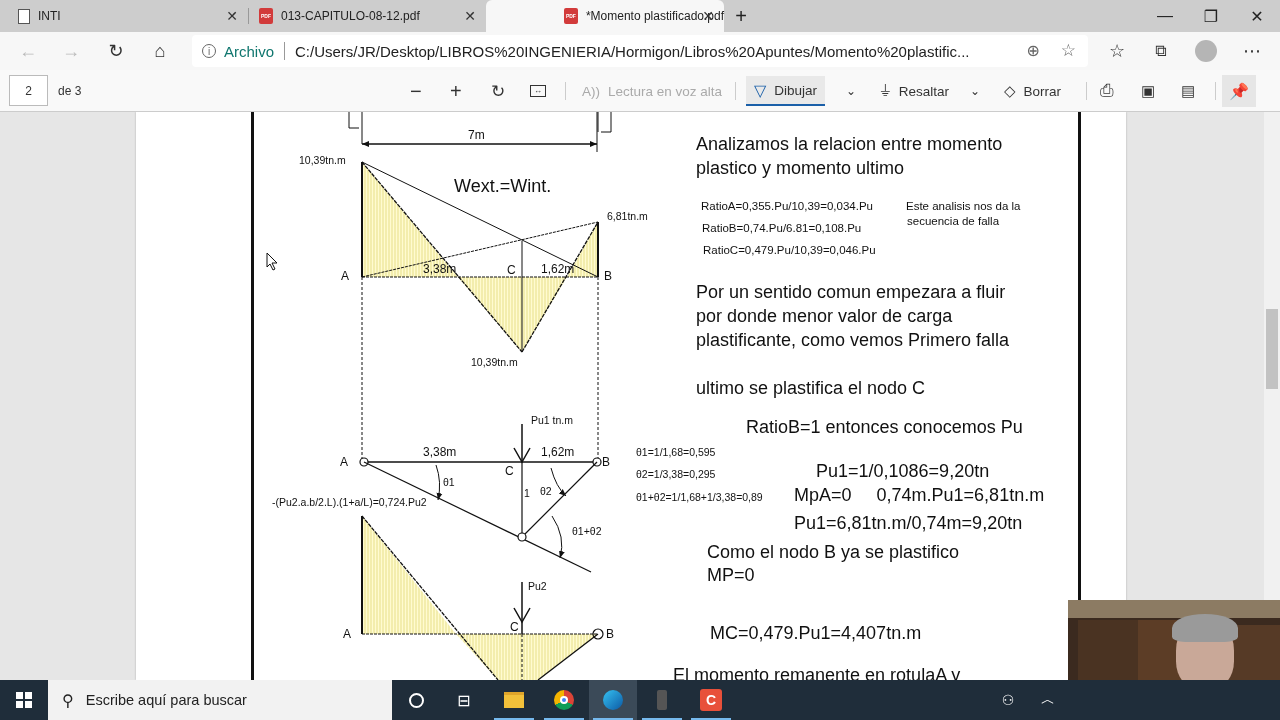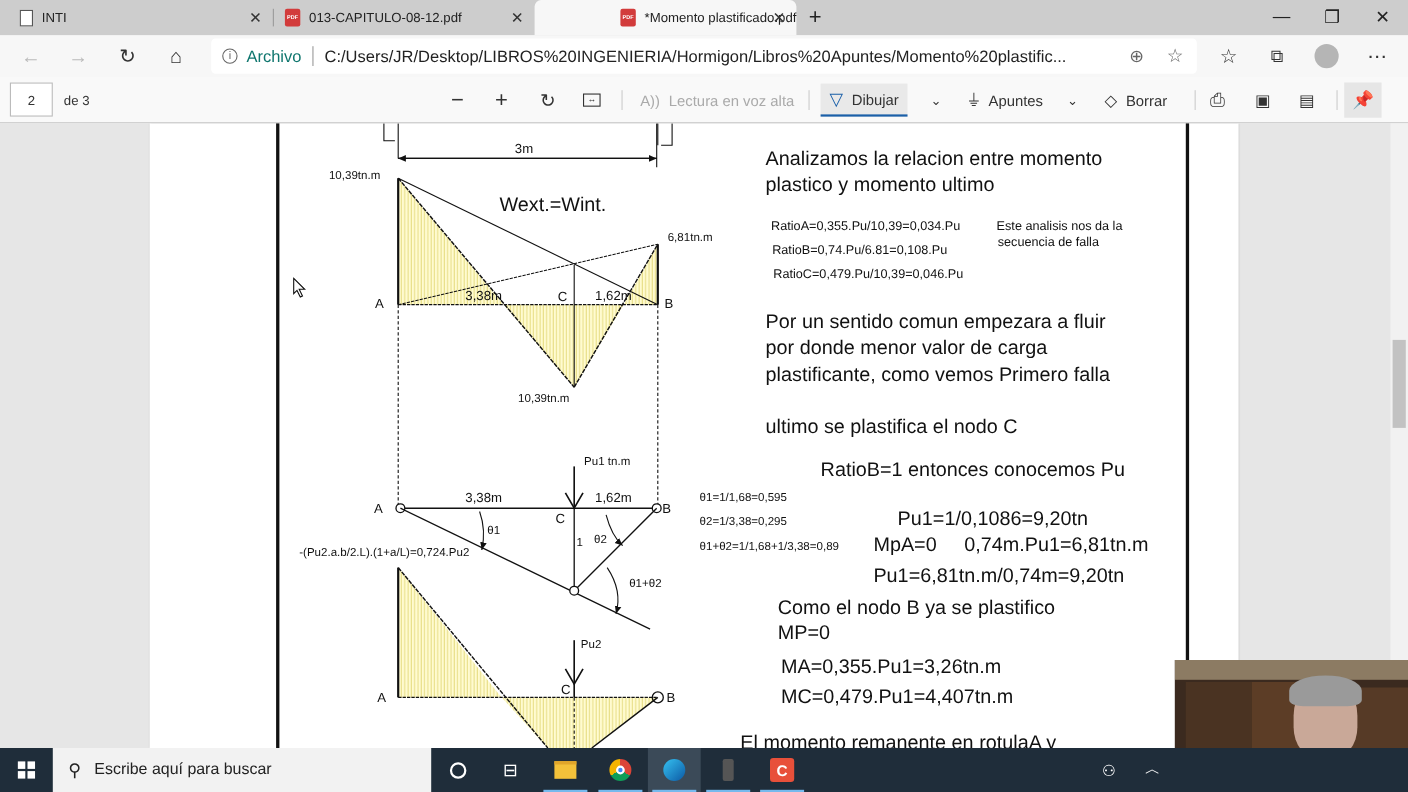--- a/index.html
+++ b/index.html
@@ -123,21 +123,21 @@
     <span>Lectura en voz alta</span>
   </div>
   <div class="tb-sep" style="left:735px;"></div>
   <div class="tb" id="draw-btn" style="left:746px;">
     <span style="color:#1a5fa8;margin-right:8px;font-size:16px;">▽</span>
     <span>Dibujar</span>
   </div>
   <div class="tb" style="left:846px;font-size:12px;">⌄</div>
   <div class="tb" style="left:880px;">
     <span style="margin-right:8px;font-size:15px;">⏚</span>
-    <span>Apuntes</span>
+    <span>Resaltar</span>
   </div>
   <div class="tb" style="left:970px;font-size:12px;">⌄</div>
   <div class="tb" style="left:1004px;">
     <span style="margin-right:8px;font-size:15px;">◇</span>
     <span>Borrar</span>
   </div>
   <div class="tb-sep" style="left:1086px;"></div>
   <div class="tb" style="left:1100px;font-size:17px;">⎙</div>
   <div class="tb" style="left:1141px;font-size:15px;">▣</div>
   <div class="tb" style="left:1181px;font-size:15px;">▤</div>
@@ -202,21 +202,21 @@
       <line x1="226" y1="404" x2="226" y2="522" stroke="#111" stroke-width="2"></line>
       <line x1="226" y1="404" x2="362" y2="568" stroke="#111" stroke-width="1.3" stroke-dasharray="4,1"></line>
       <line x1="402" y1="568" x2="462" y2="522" stroke="#111" stroke-width="1.3"></line>
       <line x1="226" y1="522" x2="462" y2="522" stroke="#111" stroke-width="1" stroke-dasharray="3,1"></line>
       <circle cx="462" cy="522" r="5" fill="none" stroke="#111" stroke-width="1.2"></circle>
       <line x1="386" y1="470" x2="386" y2="522" stroke="#111" stroke-width="1.5"></line>
       <path d="M378,496 L386,510 L394,496" fill="none" stroke="#111" stroke-width="1.5"></path>
       <line x1="386" y1="522" x2="386" y2="568" stroke="#111" stroke-width="1" stroke-dasharray="3,2"></line>
     </svg>
 
-    <span class="txt lbl" style="left:332px;top:16px;">3m</span>
+    <span class="txt lbl" style="left:332px;top:16px;">7m</span>
     <span class="txt xs" style="left:163px;top:42px;">10,39tn.m</span>
     <span class="txt big" style="left:318px;top:64px;">Wext.=Wint.</span>
     <span class="txt xs" style="left:471px;top:98px;">6,81tn.m</span>
     <span class="txt lbl" style="left:205px;top:157px;">A</span>
     <span class="txt lbl" style="left:287px;top:150px;">3,38m</span>
     <span class="txt lbl" style="left:371px;top:151px;">C</span>
     <span class="txt lbl" style="left:405px;top:150px;">1,62m</span>
     <span class="txt lbl" style="left:468px;top:157px;">B</span>
     <span class="txt xs" style="left:335px;top:244px;">10,39tn.m</span>
 
@@ -255,21 +255,20 @@
     <span class="txt xs" style="left:500px;top:334px;">θ1=1/1,68=0,595</span>
     <span class="txt xs" style="left:500px;top:356px;">θ2=1/3,38=0,295</span>
     <span class="txt xs" style="left:500px;top:379px;">θ1+θ2=1/1,68+1/3,38=0,89</span>
 
     <span class="txt big" style="left:680px;top:349px;">Pu1=1/0,1086=9,20tn</span>
     <span class="txt big" style="left:658px;top:373px;white-space:pre;">MpA=0     0,74m.Pu1=6,81tn.m</span>
     <span class="txt big" style="left:658px;top:401px;">Pu1=6,81tn.m/0,74m=9,20tn</span>
 
     <span class="txt big" style="left:571px;top:430px;">Como el nodo B ya se plastifico</span>
     <span class="txt big" style="left:571px;top:453px;">MP=0</span>
-    <span class="txt big" style="left:574px;top:484px;">MA=0,355.Pu1=3,26tn.m</span>
     <span class="txt big" style="left:574px;top:511px;">MC=0,479.Pu1=4,407tn.m</span>
     <span class="txt big" style="left:537px;top:553px;">El momento remanente en rotulaA y</span>
   </div>
 
   <svg class="abs" style="left:266px;top:140px;" width="14" height="20">
     <path d="M1,1 L1,15 L4,12 L7,18 L9,17 L6,11 L11,11 Z" fill="#fff" stroke="#111" stroke-width="1"></path>
   </svg>
 </div>
 
 <div id="vscroll">

